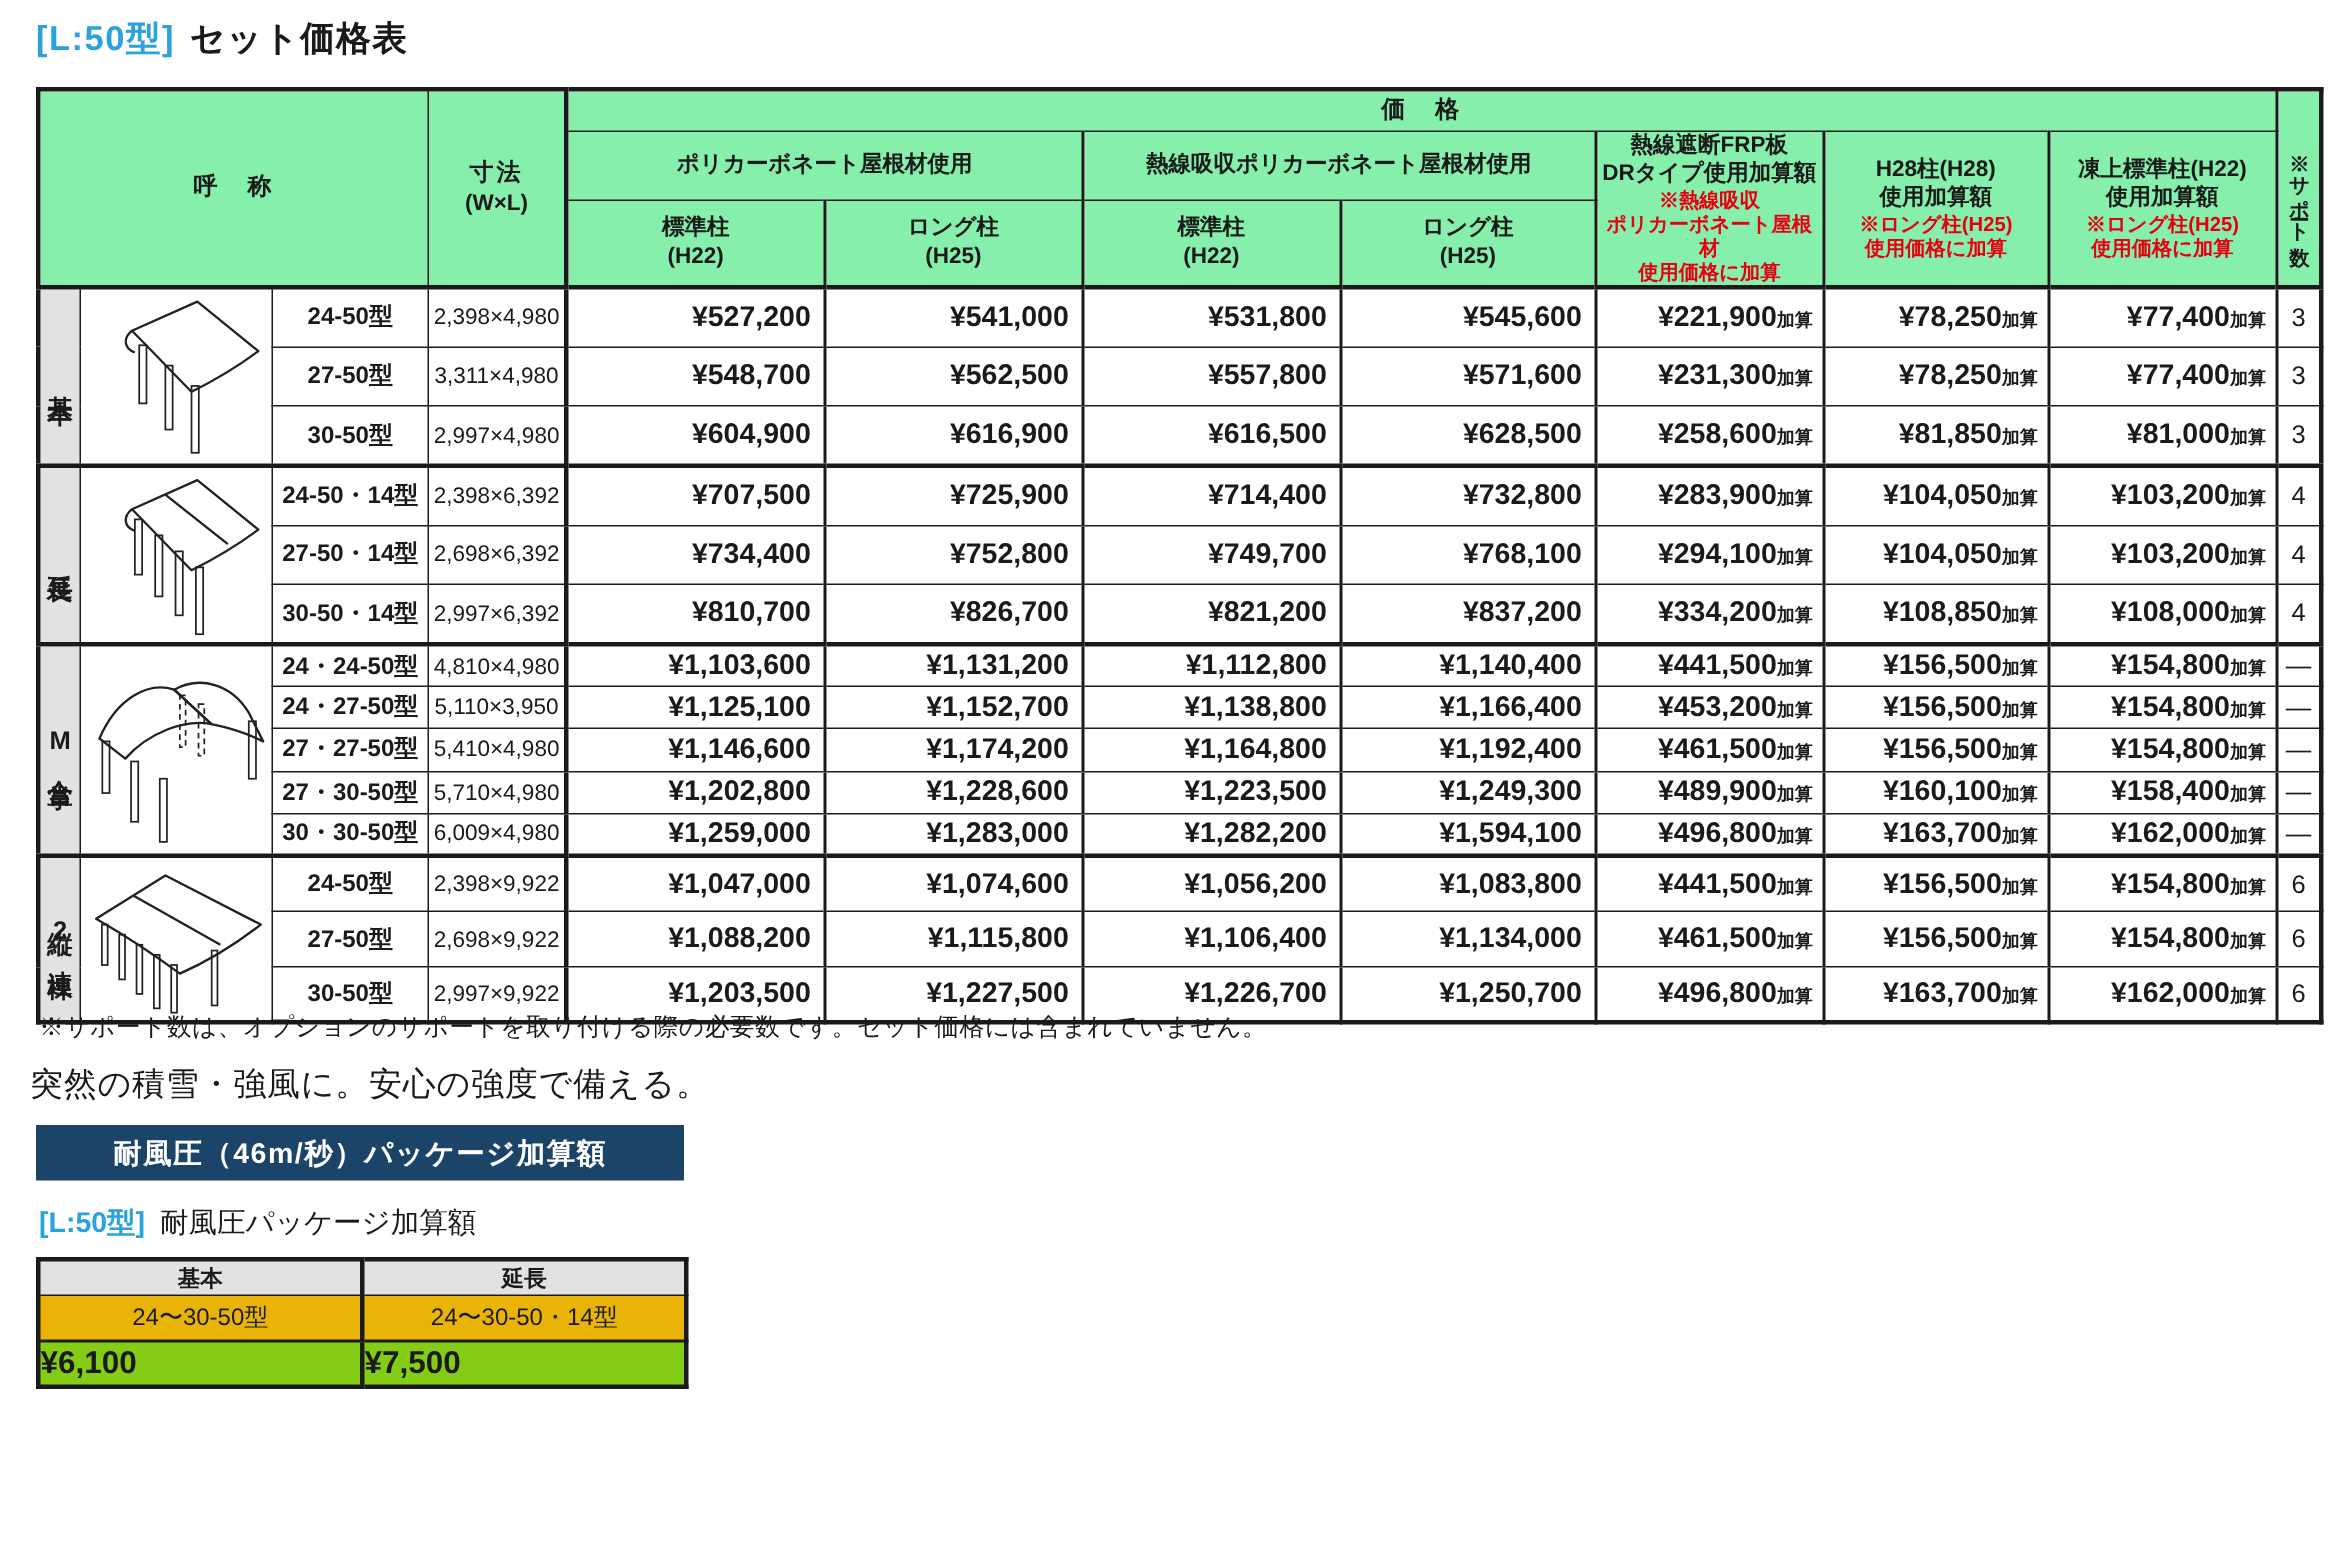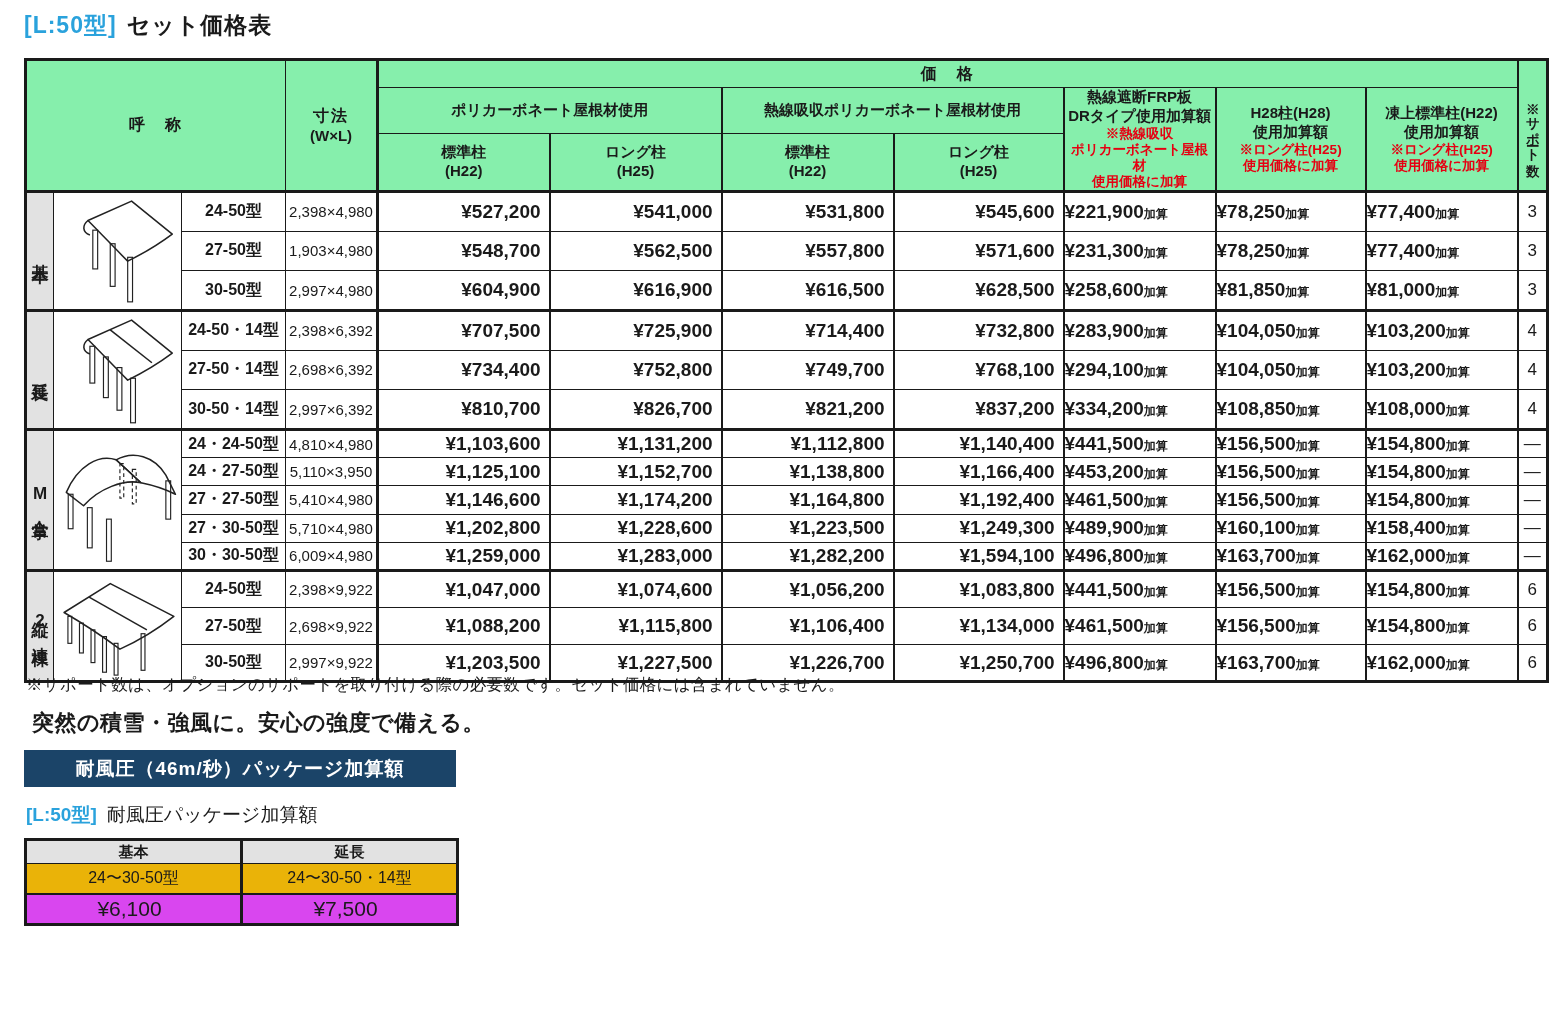--- a/index.html
+++ b/index.html
@@ -65,32 +65,32 @@
   }
   td.group-label .vtext { letter-spacing: 3px; }
   td.illust-cell { background: #ffffff; text-align: center; vertical-align: middle; }
   td.illust-cell svg { display: block; margin: 2px auto; }
   td.type-cell { text-align: center; font-size: 16px; font-weight: bold; }
   td.dim-cell  { text-align: center; font-size: 15px; }
   td.price-cell {
     text-align: right; font-size: 19px; font-weight: bold; padding-right: 8px;
     font-family: "Liberation Sans", sans-serif;
   }
-  td.add-cell { text-align: left; font-size: 19px; font-weight: bold; padding-right: 6px; }
+  td.add-cell { text-align: right; font-size: 19px; font-weight: bold; padding-right: 6px; }
   td.add-cell .suffix { font-size: 12px; font-weight: bold; }
   td.support-cell { text-align: center; font-size: 17px; }
 
   
   .footnote {
     position: absolute; left: 26px; top: 674px;
     font-size: 16.5px; letter-spacing: 0.3px;
   }
   .strength-heading {
-    position: absolute; left: 32px; top: 708px;
-    font-size: 22px; font-weight: bold; letter-spacing: 0.5px;
+    position: absolute; left: 20px; top: 708px;
+    font-size: 22px; font-weight: normal; letter-spacing: 0.5px;
   }
   .wind-banner {
     position: absolute; left: 24px; top: 750px;
     width: 432px; height: 37px;
     background: #1b4468; color: #ffffff;
     display: flex; align-items: center; justify-content: center;
     font-size: 19px; font-weight: bold; letter-spacing: 1px;
   }
   .wind-sub {
     position: absolute; left: 26px; top: 802px;
@@ -101,22 +101,22 @@
   table.wind-table {
     position: absolute; left: 24px; top: 838px;
     width: 432px; border-collapse: collapse; table-layout: fixed;
     border: 3px solid #1a1a1a;
   }
   .wind-table th, .wind-table td { border: 1px solid #1a1a1a; text-align: center; }
   .wind-table .mid { border-left: 3px solid #1a1a1a; }
   .wind-table tr.wh1 th { background:#e2e2e2; font-size: 15px; font-weight: 600; height: 24px; }
   .wind-table tr.wh2 td { background:#eab308; font-size: 16px; height: 30px; }
   .wind-table tr.wv td {
-    background:#d946ef; font-size: 21px; font-weight: normal;
-    text-align: center; padding-right: 8px; height: 31px;
+    background:#84cc16; font-size: 21px; font-weight: bold;
+    text-align: left; padding-right: 8px; height: 31px;
     border-top: 2px solid #1a1a1a;
   }
   .notes { position: absolute; left: 26px; top: 940px; font-size: 17.5px; line-height: 1.55; }
   .notes div { letter-spacing: 0.3px; }
 
   .illust-stroke { fill: none; stroke: #222222; stroke-width: 1.6; stroke-linejoin: round; }
   .illust-post { fill: #ffffff; stroke: #222222; stroke-width: 1.2; }
 </style>
 </head>
 <body>
@@ -222,21 +222,21 @@
           <td class="price-cell bl2">¥541,000</td>
           <td class="price-cell bl2">¥531,800</td>
           <td class="price-cell bl2">¥545,600</td>
           <td class="add-cell bl2"><span>¥221,900</span><span class="suffix">加算</span></td>
           <td class="add-cell bl2"><span>¥78,250</span><span class="suffix">加算</span></td>
           <td class="add-cell bl2"><span>¥77,400</span><span class="suffix">加算</span></td>
           <td class="support-cell bl2">3</td>
         </tr>
         <tr class="rg0">
           <td class="type-cell">27-50型</td>
-          <td class="dim-cell">1,903×4,980</td>
+          <td class="dim-cell">3,311×4,980</td>
           <td class="price-cell bl3">¥548,700</td>
           <td class="price-cell bl2">¥562,500</td>
           <td class="price-cell bl2">¥557,800</td>
           <td class="price-cell bl2">¥571,600</td>
           <td class="add-cell bl2"><span>¥231,300</span><span class="suffix">加算</span></td>
           <td class="add-cell bl2"><span>¥78,250</span><span class="suffix">加算</span></td>
           <td class="add-cell bl2"><span>¥77,400</span><span class="suffix">加算</span></td>
           <td class="support-cell bl2">3</td>
         </tr>
         <tr class="rg0">

